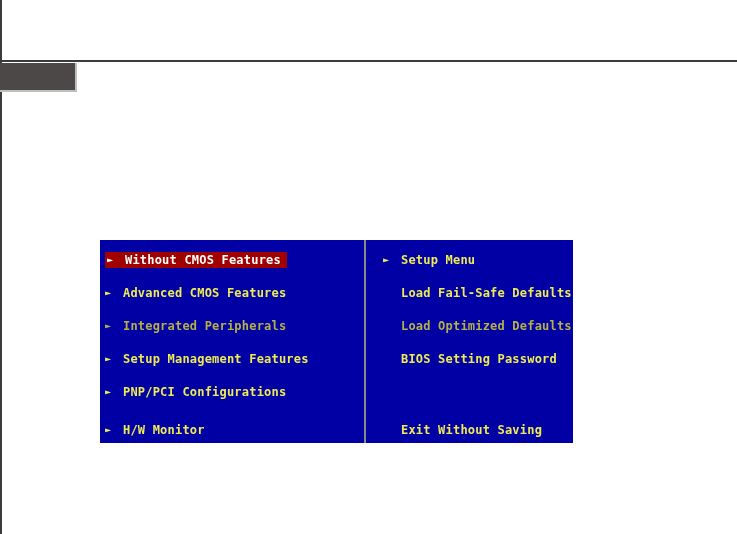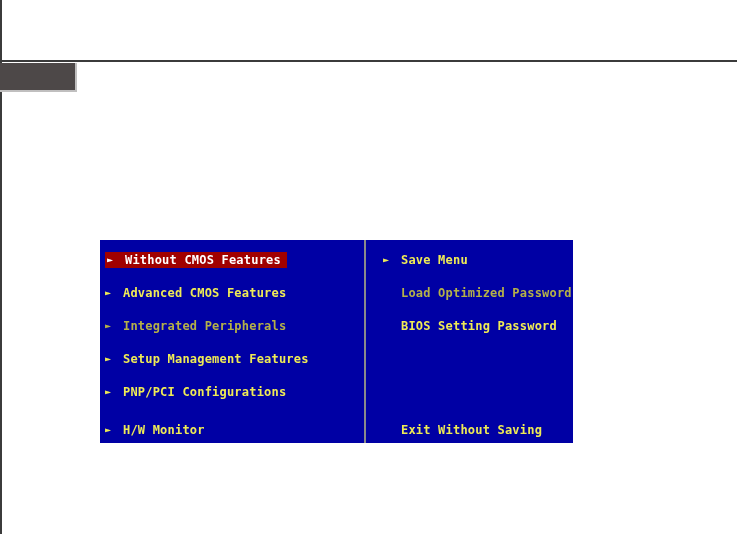--- a/index.html
+++ b/index.html
@@ -110,26 +110,29 @@
 
       <div class="menu-row last">
         <span class="arrow">►</span><span class="lbl">H/W Monitor</span>
       </div>
 
     </div>
 
     <div class="col col-right">
 
       <div class="menu-row">
-        <span class="arrow">►</span><span class="lbl">Save Menu</span>
+        <span class="arrow">►</span><span class="lbl">Setup Menu</span>
       </div>
 
+      <div class="menu-row">
+        <span class="arrow spacer">►</span><span class="lbl">Load Fail-Safe Defaults</span>
+      </div>
 
       <div class="menu-row dim">
-        <span class="arrow spacer">►</span><span class="lbl">Load Optimized Password</span>
+        <span class="arrow spacer">►</span><span class="lbl">Load Optimized Defaults</span>
       </div>
 
       <div class="menu-row">
         <span class="arrow spacer">►</span><span class="lbl">BIOS Setting Password</span>
       </div>
 
 
       <div class="menu-row last">
         <span class="arrow spacer">►</span><span class="lbl">Exit Without Saving</span>
       </div>

